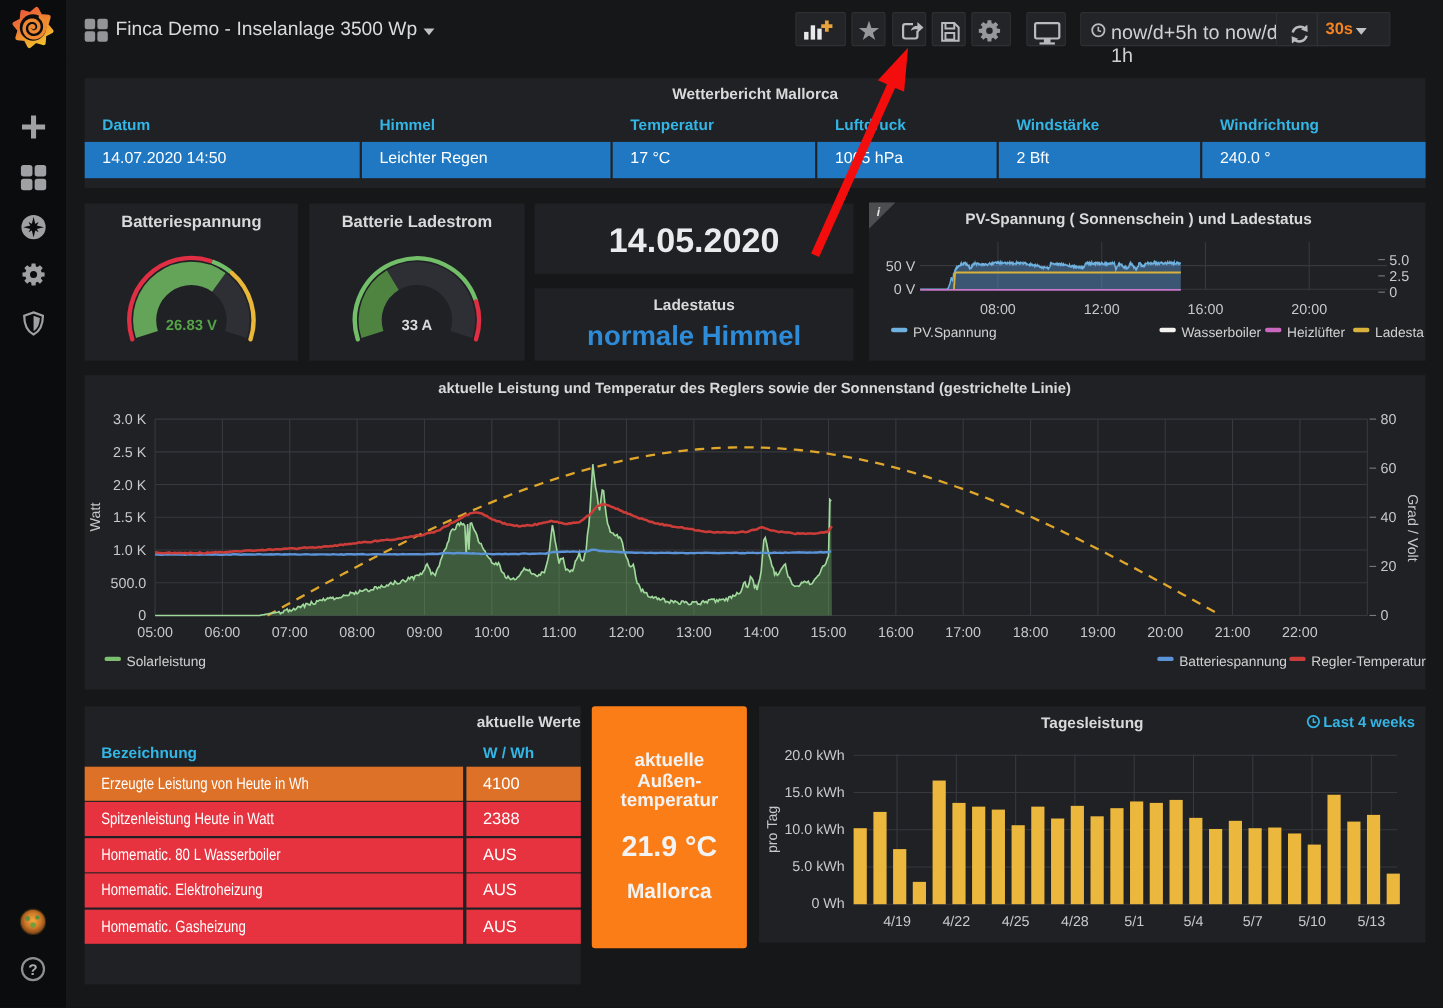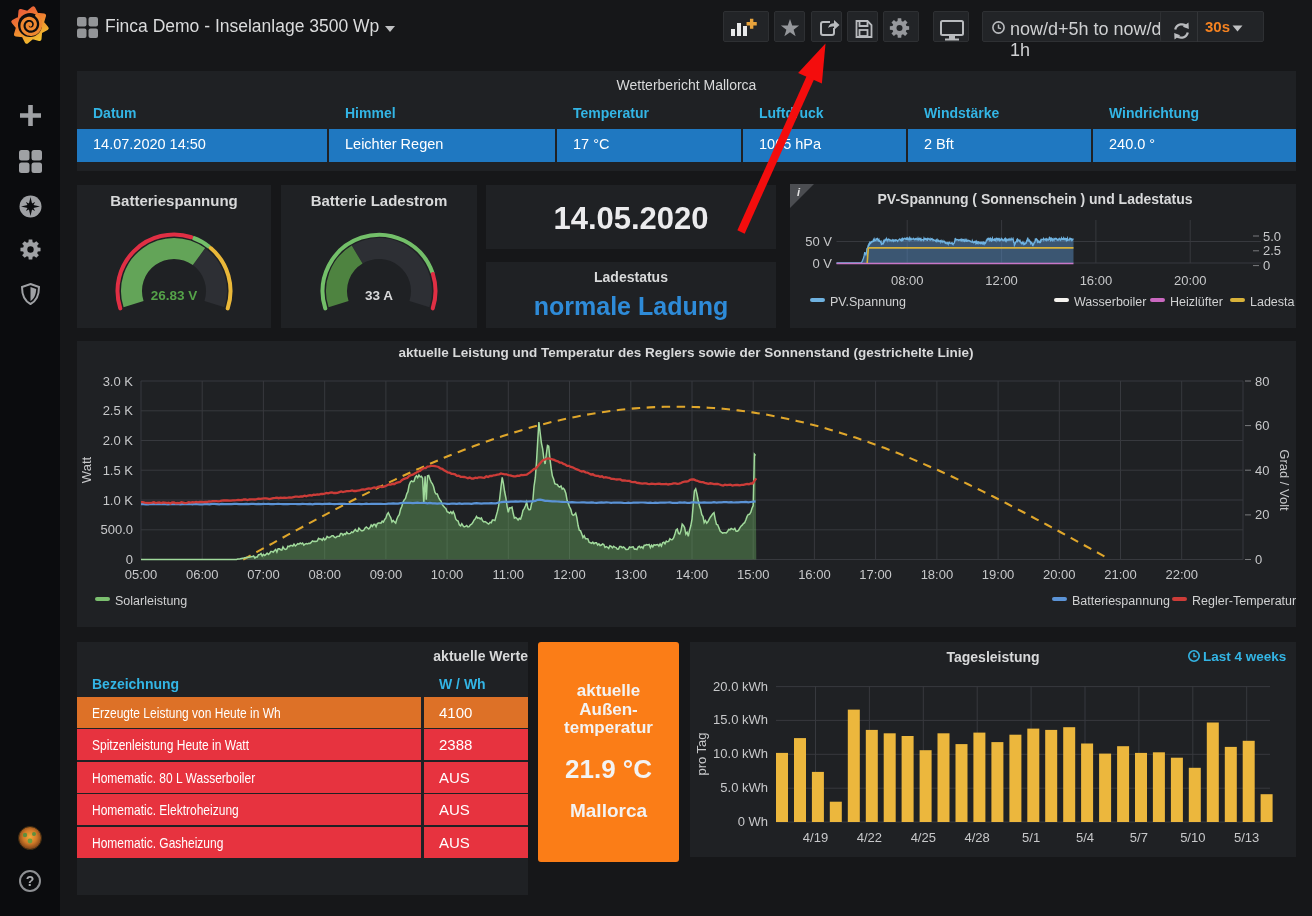--- a/index.html
+++ b/index.html
@@ -85,21 +85,21 @@
         <polygon points="6.5,24.5 6.2,18 12.2,20.2" fill="#b9bbbe"></polygon>
       </svg>
   <div class="abs" style="left:36px;top:0;width:1px;height:30px;background:#333538"></div>
   <span style="position:absolute;left:44px;top:6px;font-size:15px;font-weight:bold;color:#f58220">30s</span>
   <svg class="abs" style="left:71px;top:13px" width="11" height="7">
         <polygon points="0.5,0.5 10.5,0.5 5.5,6.5" fill="#c0c1c3"></polygon>
       </svg>
 </div>
 </div>
 <div class="panel" style="left:77px;top:71px;width:1219px;height:100px">
-<div class="abs" style="left:0;top:6px;width:1219px;text-align:center;font-size:14px;font-weight:normal;color:#d8d9da">Wetterbericht Mallorca</div>
+<div class="abs" style="left:0;top:6px;width:1219px;text-align:center;font-size:14px;font-weight:bold;color:#d8d9da">Wetterbericht Mallorca</div>
 <div class="abs" style="left:16px;top:34px;font-size:14px;font-weight:bold;color:#33b5e5">Datum</div>
     <div class="abs" style="left:0px;top:58px;width:250px;height:33px;background:#1f78c1"></div>
     <div class="abs" style="left:16px;top:65px;font-size:14.5px;color:#fff">14.07.2020 14:50</div>
     <div class="abs" style="left:268px;top:34px;font-size:14px;font-weight:bold;color:#33b5e5">Himmel</div>
     <div class="abs" style="left:252px;top:58px;width:226px;height:33px;background:#1f78c1"></div>
     <div class="abs" style="left:268px;top:65px;font-size:14.5px;color:#fff">Leichter Regen</div>
     <div class="abs" style="left:496px;top:34px;font-size:14px;font-weight:bold;color:#33b5e5">Temperatur</div>
     <div class="abs" style="left:480px;top:58px;width:184px;height:33px;background:#1f78c1"></div>
     <div class="abs" style="left:496px;top:65px;font-size:14.5px;color:#fff">17 °C</div>
     <div class="abs" style="left:682px;top:34px;font-size:14px;font-weight:bold;color:#33b5e5">Luftdruck</div>
@@ -129,21 +129,21 @@
     <path d="M 151.89 89.01 A 56.5 56.5 0 0 1 151.73 123.46" fill="none" stroke="#e02f44" stroke-width="4" stroke-linecap="round"></path>
     <path d="M 76.11 69.57 A 42.5 42.5 0 0 1 138.42 119.13" fill="none" stroke="#2d2f34" stroke-width="21" stroke-linecap="butt"></path>
     <path d="M 57.58 119.13 A 42.5 42.5 0 0 1 76.11 69.57" fill="none" stroke="#4e8340" stroke-width="21" stroke-linecap="butt"></path>
     <text x="98" y="115" text-anchor="middle" font-size="13.5" font-weight="bold" fill="#d8d9da">33 A</text>
   </svg>
 <div class="panel" style="left:486px;top:185px;width:290px;height:64px">
 <div class="abs" style="left:0;top:16px;width:290px;text-align:center;font-size:31px;font-weight:bold;color:#ebebed">14.05.2020</div>
 </div>
 <div class="panel" style="left:486px;top:262px;width:290px;height:66px">
 <div class="abs" style="left:0;top:7px;width:290px;text-align:center;font-size:14px;font-weight:bold;color:#d8d9da">Ladestatus</div>
-<div class="abs" style="left:0;top:30px;width:290px;text-align:center;font-size:25px;font-weight:bold;color:#2e8bd8">normale Ladung</div>
+<div class="abs" style="left:0;top:30px;width:290px;text-align:center;font-size:25px;font-weight:bold;color:#2e8bd8">normale Himmel</div>
 </div>
 <div class="panel" style="left:790px;top:184px;width:506px;height:144px"></div>
 <svg class="abs" style="left:790px;top:184px" width="506" height="144" viewBox="0 0 506 144">
 <path d="M0,0 L24,0 L0,24 Z" fill="#4b4d51"></path>
 <text x="7" y="12" font-size="11" font-style="italic" font-weight="bold" fill="#e3e3e3" font-family="Liberation Serif,serif">i</text>
 <text x="245" y="20" text-anchor="middle" class="ptitle3">PV-Spannung ( Sonnenschein ) und Ladestatus</text>
 <line x1="46.5" y1="79.0" x2="471" y2="79.0" stroke="#37393e" stroke-width="1"></line>
     <line x1="46.5" y1="57.5" x2="471" y2="57.5" stroke="#37393e" stroke-width="1"></line>
     <line x1="117.2" y1="36" x2="117.2" y2="79.0" stroke="#37393e" stroke-width="1"></line>
     <line x1="211.6" y1="36" x2="211.6" y2="79.0" stroke="#37393e" stroke-width="1"></line>

